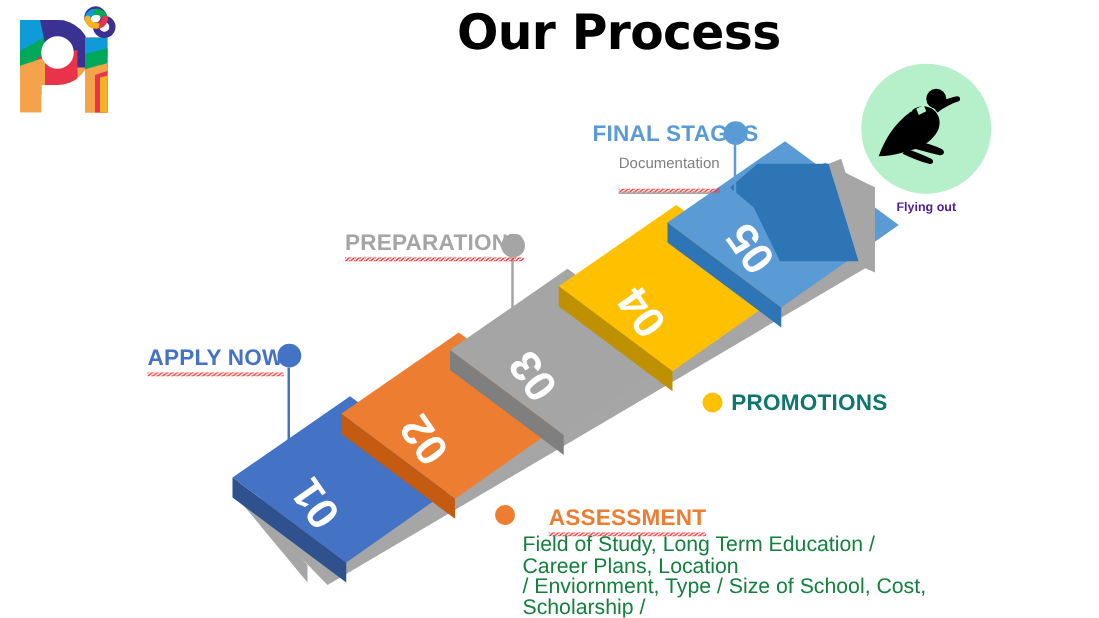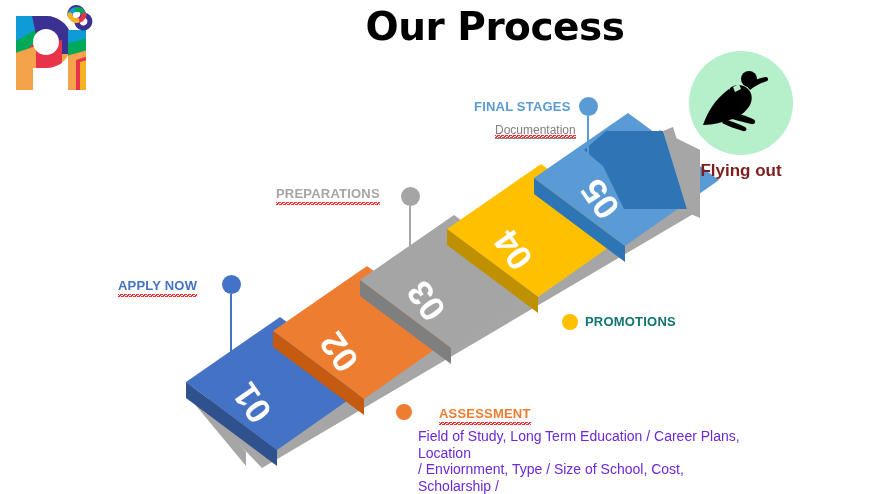--- a/index.html
+++ b/index.html
@@ -23,35 +23,35 @@
     letter-spacing:-0.5px;
     font-family:"DejaVu Sans", sans-serif;
   }
 
   
   #stairs{position:absolute;left:0;top:0;width:879px;height:494px;}
 
   
   .callout{position:absolute;white-space:nowrap;}
   .callout .ctitle{
-    font-size:13px;font-weight:bold;letter-spacing:0.2px;
+    font-size:18px;font-weight:bold;letter-spacing:0.2px;
     display:inline-block;
   }
   .sq{
     
     background-image:
       repeating-linear-gradient(135deg,#ff2e2e 0 1px,transparent 1px 2px);
     background-repeat:repeat-x;
     background-size:4px 3px;
     background-position:0 100%;
     padding-bottom:4px;
   }
   .underline-gray{
     border-bottom:1px solid #8a8a8a;
-    padding-bottom:1px;
+    padding-bottom:17px;
     text-align:center;
   }
 
   #callout-apply{left:118px;top:276px;color:#4472C4;text-align:right;}
   #callout-prep{left:276px;top:184px;color:#A5A5A5;}
   #callout-final{left:474px;top:97px;color:#5B9BD5;}
   #callout-promo{left:585px;top:312px;color:#0f766e;}
   #callout-assess{left:439px;top:404px;color:#ED7D31;}
 
   .dot{
@@ -64,34 +64,34 @@
   #dot-assess{left:396px;top:404px;width:16px;height:16px;background:#ED7D31;}
 
   #doc-label{
     position:absolute;left:495px;top:123px;
     font-size:12px;color:#7f7f7f;
     font-family:"Liberation Sans", sans-serif;
   }
 
   #assess-body{
     position:absolute;left:418px;top:428px;width:330px;
-    font-size:14px;line-height:16.5px;color:#6d28d9;
+    font-size:17px;line-height:16.5px;color:#15803d;
     font-family:"Liberation Sans", sans-serif;
   }
   #assess-body span{display:block;}
 
   
   #flying-badge{position:absolute;left:689px;top:51px;width:104px;height:104px;}
   #flying-circle{
     position:absolute;left:0;top:0;width:104px;height:104px;
     border-radius:50%;background:#B5F0CB;
   }
   #flying-caption{
     position:absolute;left:670px;top:161px;width:142px;
-    text-align:center;font-size:17px;font-weight:bold;color:#7f1d1d;
+    text-align:center;font-size:10px;font-weight:bold;color:#4c1d95;
   }
 </style>
 </head>
 <body>
 
 <div class="stage">
 
   <div id="logo">
     <svg viewBox="0 0 92 96" width="92" height="96" xmlns="http://www.w3.org/2000/svg" aria-hidden="true">
       <defs>

